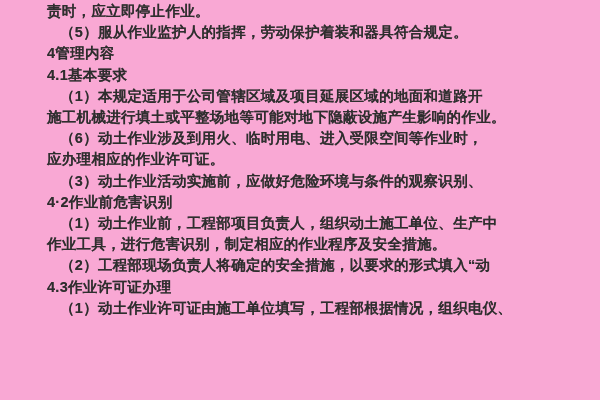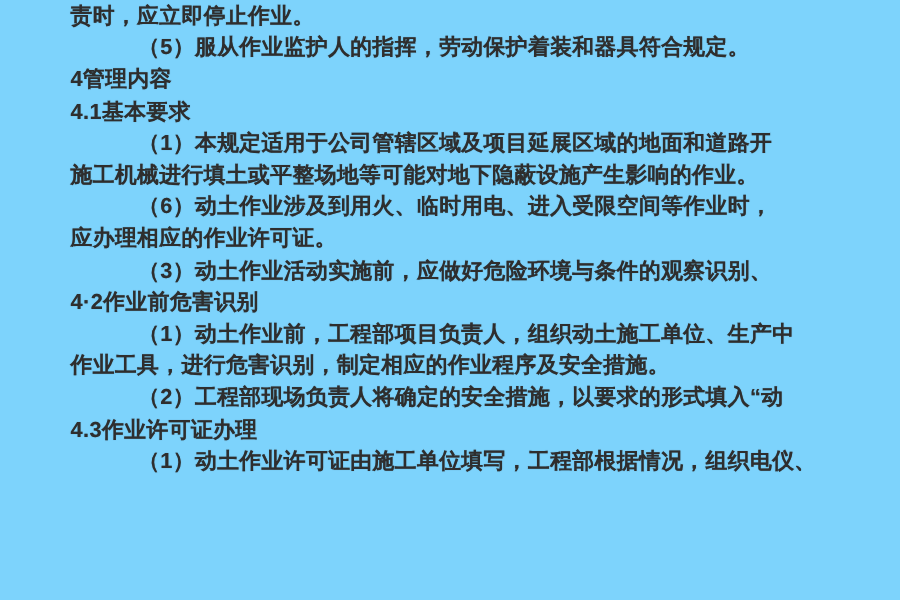--- a/index.html
+++ b/index.html
@@ -4,40 +4,40 @@
 <style>
   html, body {
     margin: 0;
     padding: 0;
     background: #ffffff;
   }
   .page {
     position: relative;
     width: 600px;
     height: 400px;
-    background: #7dd3fc;
+    background: #f9a8d4;
     overflow: hidden;
     font-family: "Liberation Sans", sans-serif;
   }
   .doc {
     position: absolute;
     top: 1px;
     left: 0;
     width: 600px;
     color: #2e2e2e;
     font-size: 14.5px;
     font-weight: 600;
     line-height: 21.2px;
     letter-spacing: 0.3px;
     white-space: nowrap;
     text-shadow: 0 0 0.5px rgba(46,46,46,0.55);
   }
   .line { padding-left: 47px; }
   .line.indent-heading { }
-  .line.indent-para { padding-left: 92px; }
+  .line.indent-para { padding-left: 60px; }
 </style>
 </head>
 <body>
 
 <div class="page">
   <div class="doc">
     <div class="line">责时，应立即停止作业。</div>
     <div class="line indent-para">（5）服从作业监护人的指挥，劳动保护着装和器具符合规定。</div>
     <div class="line indent-heading">4管理内容</div>
     <div class="line indent-heading">4.1基本要求</div>

